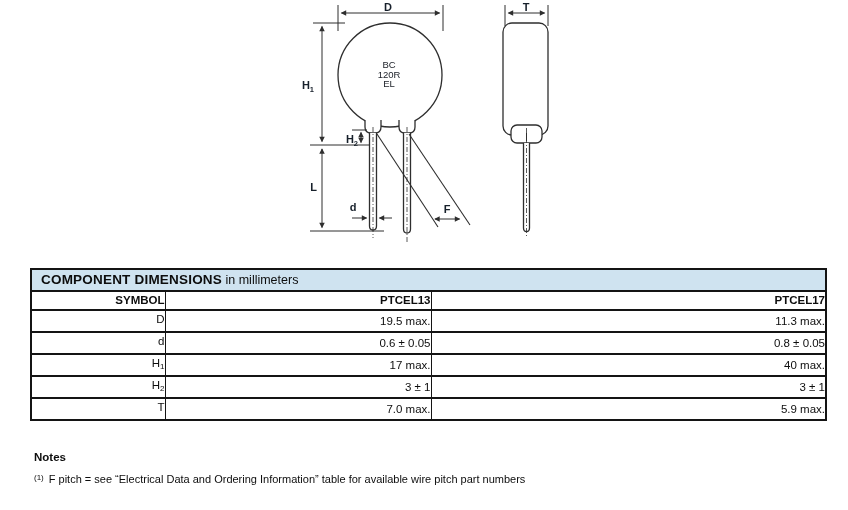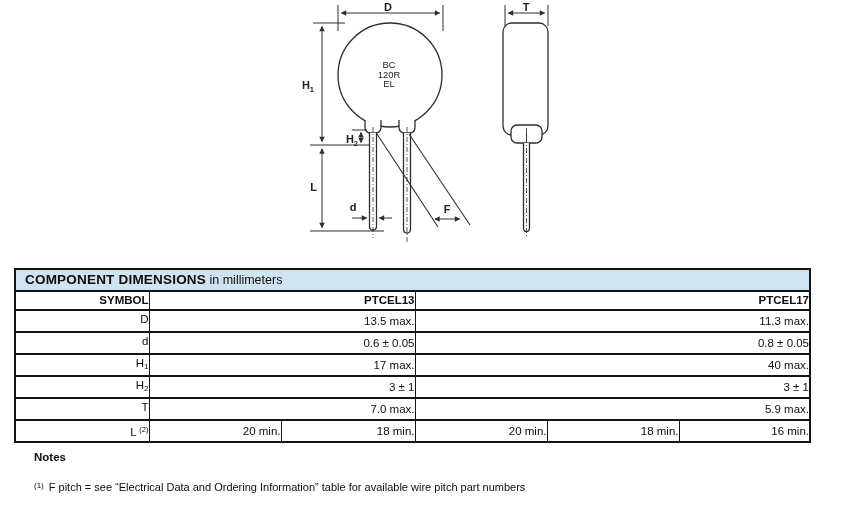--- a/index.html
+++ b/index.html
@@ -1,37 +1,37 @@
 <!DOCTYPE html>
 <html><head>
 <meta charset="utf-8">
 <style>
   html,body{margin:0;padding:0;background:#ffffff;}
   .page{position:relative;width:848px;height:510px;background:#ffffff;overflow:hidden;
         font-family:"Liberation Sans", sans-serif;color:#111;}
   svg text{font-family:"Liberation Sans", sans-serif;}
 
   
-  .dim-table{position:absolute;left:14px;top:268px;width:795px;border-collapse:collapse;
+  .dim-table{position:absolute;left:30px;top:268px;width:795px;border-collapse:collapse;
              table-layout:fixed;border:2px solid #141414;}
   .dim-table td,.dim-table th{border:1px solid #141414;border-bottom-width:2px;
              text-align:right;vertical-align:middle;font-size:11.5px;color:#0d0d0d;
              padding:0;height:17px;line-height:17px;white-space:nowrap;}
   .dim-table .title-cell{background:#cfe3f0;text-align:left;padding-left:9px;height:20px;
              line-height:20px;border-bottom:2px solid #141414;}
   .title-strong{font-weight:bold;font-size:13.5px;letter-spacing:.2px;}
   .title-suffix{font-size:12.5px;}
   .dim-table th{font-weight:bold;}
   .dim-table sub{font-size:8px;vertical-align:-2px;}
   .dim-table sup{font-size:7.5px;vertical-align:4px;}
 
   
   .notes{position:absolute;left:34px;top:451px;font-size:11px;color:#0d0d0d;}
   .notes-heading{font-weight:bold;font-size:11.5px;margin-bottom:2px;}
-  .note-line{margin-top:16px;line-height:14px;}
+  .note-line{margin-top:8px;line-height:14px;}
   .note-ref{font-size:8px;vertical-align:3px;margin-right:5px;}
 </style>
 </head>
 <body>
 
 <div class="page">
 
   
   <svg class="drawing" width="848" height="262" viewBox="0 0 848 262">
     <defs>
@@ -127,21 +127,21 @@
       <td class="title-cell" colspan="6"><span class="title-strong">COMPONENT DIMENSIONS</span><span class="title-suffix"> in millimeters</span></td>
     </tr>
     <tr>
       <th>SYMBOL</th>
       <th colspan="2">PTCEL13</th>
       <th colspan="3">PTCEL17</th>
     </tr>
 
     <tr>
       <td><span>D</span><sub></sub></td>
-      <td colspan="2">13.5 max.</td>
+      <td colspan="2">19.5 max.</td>
       <td colspan="3">11.3 max.</td>
     </tr>
     <tr>
       <td><span>d</span><sub></sub></td>
       <td colspan="2">0.6 ± 0.05</td>
       <td colspan="3">0.8 ± 0.05</td>
     </tr>
     <tr>
       <td><span>H</span><sub>1</sub></td>
       <td colspan="2">17 max.</td>
@@ -151,28 +151,20 @@
       <td><span>H</span><sub>2</sub></td>
       <td colspan="2">3 ± 1</td>
       <td colspan="3">3 ± 1</td>
     </tr>
     <tr>
       <td><span>T</span><sub></sub></td>
       <td colspan="2">7.0 max.</td>
       <td colspan="3">5.9 max.</td>
     </tr>
 
-    <tr>
-      <td><span>L</span> <sup>(2)</sup></td>
-      <td>20 min.</td>
-      <td>18 min.</td>
-      <td>20 min.</td>
-      <td>18 min.</td>
-      <td>16 min.</td>
-    </tr>
   </tbody>
     </table>
 
   
   <div class="notes">
     <div class="notes-heading">Notes</div>
     <div class="note-line"><span class="note-ref">(1)</span><span>F pitch = see “Electrical Data and Ordering Information” table for available wire pitch part numbers</span></div>
   </div>
 
 </div>

